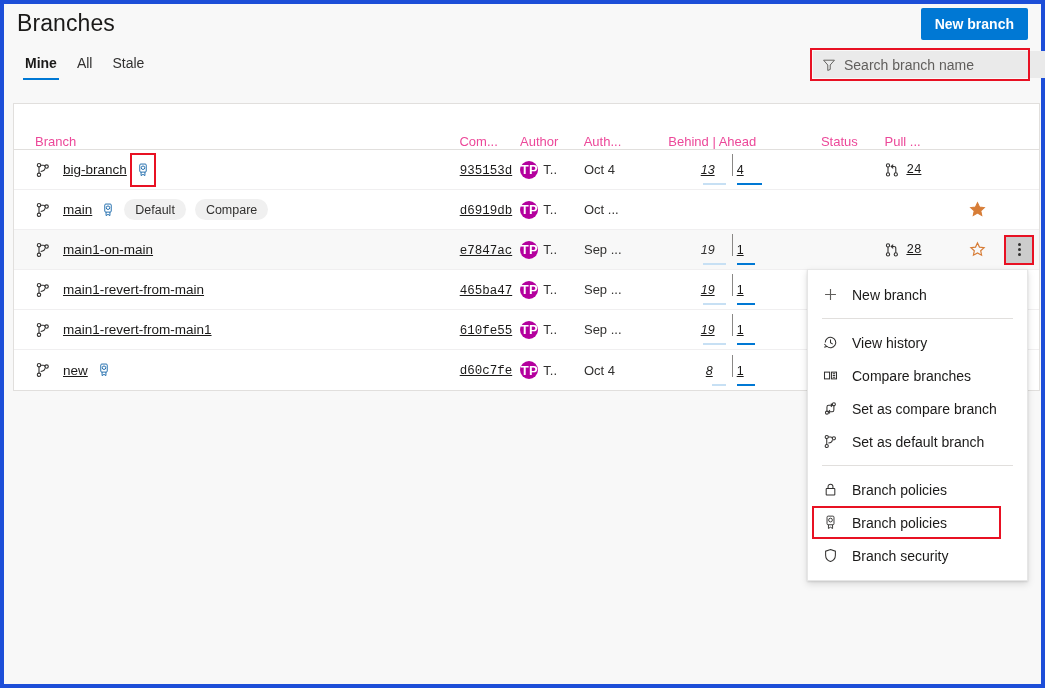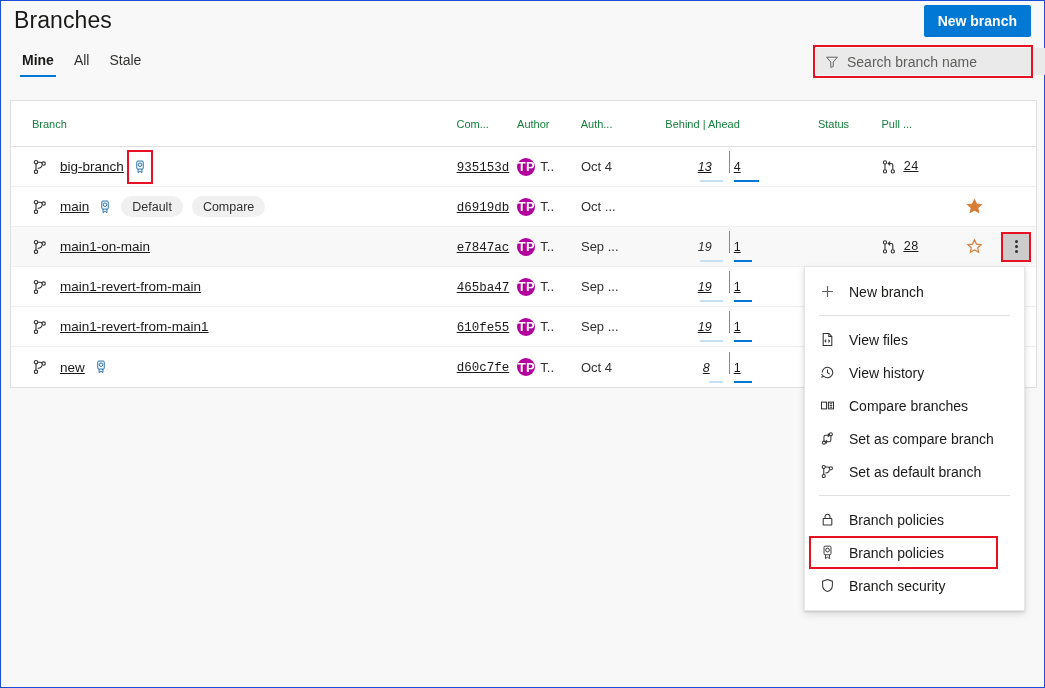--- a/index.html
+++ b/index.html
@@ -9,21 +9,21 @@
     background: #f8f8f8;
     font-family: "Liberation Sans", sans-serif;
     font-size: 14px;
     color: #201f1e;
     overflow: hidden;
     position: relative;
   }
   .page-frame {
     position: absolute; left: 0; top: 0;
     width: 1045px; height: 688px;
-    border: 1px solid #1d4ed8;
+    border: 4px solid #1d4ed8;
     background: #f8f8f8;
   }
 
   
   .page-title {
     position: absolute; left: 13px; top: 6px;
     font-size: 23px; font-weight: 400; color: #1b1a19;
     letter-spacing: 0.1px;
   }
   .new-branch-btn {
@@ -76,24 +76,24 @@
   }
 
   
   .table-card {
     position: absolute; left: 9px; top: 99px;
     width: 1027px;
     background: #ffffff;
     border: 1px solid #e1dfdd;
   }
   .thead {
-    display: flex; align-items: center;
+    display: flex; align-items: flex-end;
     height: 46px;
     border-bottom: 1px solid #e1dfdd;
-    font-size: 11px; color: #15803d;
+    font-size: 13px; color: #ec4899;
   }
   .trow {
     display: flex; align-items: center;
     height: 40px;
     border-bottom: 1px solid #f0eff0;
     font-size: 13px;
   }
   .trow:last-child { border-bottom: none; }
   .trow.alt { background: #f8f8f8; }
 
@@ -468,30 +468,20 @@
             <path d="M8 2.2v11.6M2.2 8h11.6"></path>
           </svg>
       </span>
       <span>New branch</span>
     </div>
 
 
 
     <div class="ctx-sep"></div>
 
-    <div class="ctx-item">
-      <span class="ctx-icon">
-        <svg width="15" height="15" viewBox="0 0 16 16" fill="none" stroke="#323130" stroke-width="1.1">
-          <path d="M3.4 1.6h6l3.2 3.2v9.6H3.4z"></path>
-            <path d="M9.4 1.6v3.2h3.2"></path>
-          <path d="M6.6 8.2 5.3 9.6l1.3 1.4M8.9 8.2l1.3 1.4-1.3 1.4"></path>
-        </svg>
-      </span>
-      <span>View files</span>
-    </div>
 
     <div class="ctx-item">
       <span class="ctx-icon">
         <svg width="15" height="15" viewBox="0 0 16 16" fill="none" stroke="#323130" stroke-width="1.1">
           <path d="M2.4 8a5.6 5.6 0 1 1 1.7 4"></path>
             <path d="M1.5 9.6 4 12.2 1.3 13"></path>
           <path d="M8 4.8V8.3l2.4 1.5"></path>
         </svg>
       </span>
       <span>View history</span>

